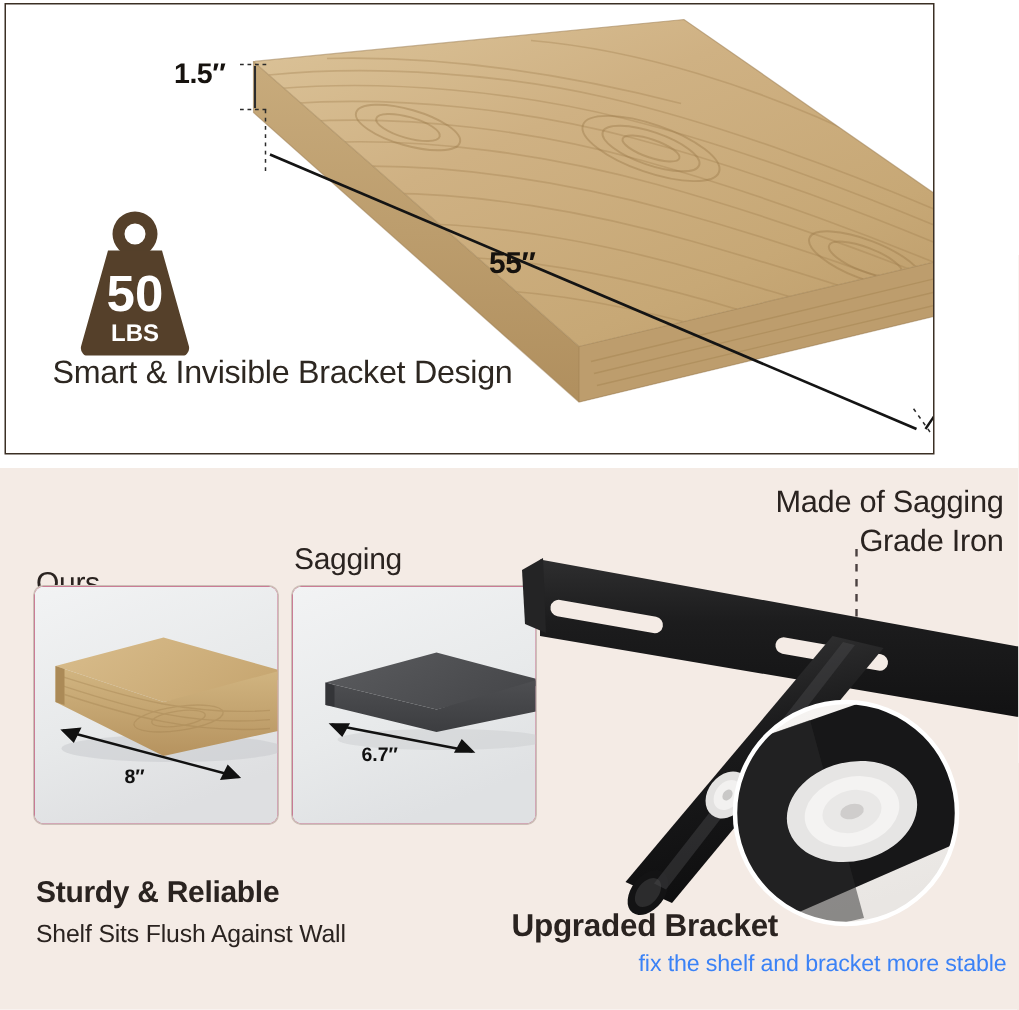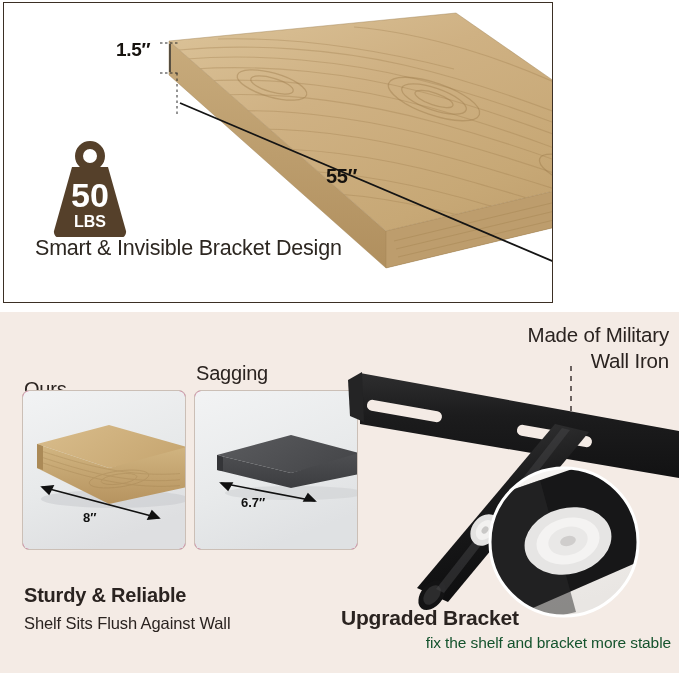--- a/index.html
+++ b/index.html
@@ -6,21 +6,21 @@
   body{
     width:679px;height:673px;
     background:#ffffff;
     font-family:"Liberation Sans", sans-serif;
     overflow:hidden;position:relative;
   }
   .page{position:absolute;inset:0;}
 
   
   .top-panel{
-    position:absolute;left:3px;top:2px;width:550px;height:301px;
+    position:absolute;left:3px;top:2px;width:620px;height:301px;
     background:#ffffff;border:1.5px solid #3b2f24;box-sizing:border-box;
     overflow:hidden;
   }
 
   
   .board-wrap{position:absolute;left:0;top:0;width:669px;height:301px;}
   .board-svg{position:absolute;left:0;top:0;}
 
   
   .dim{
@@ -79,21 +79,21 @@
     font-size:20.5px;line-height:26px;color:#2a2320;font-weight:500;
     letter-spacing:-.2px;
   }
   .bracket-art{position:absolute;left:340px;top:312px;width:339px;height:361px;}
 
   .upg-title{
     position:absolute;right:8px;top:606px;font-size:21px;font-weight:600;
     color:#2a2320;letter-spacing:-.2px;text-align:left;width:330px;
   }
   .upg-sub{
-    position:absolute;right:8px;top:634px;font-size:15.5px;color:#14532d;
+    position:absolute;right:8px;top:634px;font-size:15.5px;color:#3b82f6;
     text-align:right;width:340px;letter-spacing:-.1px;
   }
 </style>
 </head>
 <body>
 
 <div class="page">
 
   <div class="top-panel">
 
@@ -362,20 +362,20 @@
           <ellipse cx="228" cy="229" rx="32" ry="23" fill="#f4f3f2" transform="rotate(-14 228 229)"></ellipse>
           <ellipse cx="228" cy="229" rx="20" ry="14" fill="#e9e8e7" transform="rotate(-14 228 229)"></ellipse>
           <ellipse cx="228" cy="229" rx="8" ry="5" fill="#cfcdcc" transform="rotate(-14 228 229)"></ellipse>
         </g>
         <circle cx="224" cy="230" r="74" fill="none" stroke="#ffffff" stroke-width="3"></circle>
       </g>
     </svg>
   </div>
 
   <div class="mil-text">
-    <div>Made of Military</div>
-    <div>Wall Iron</div>
+    <div>Made of Sagging</div>
+    <div>Grade Iron</div>
   </div>
 
   <div class="upg-title">Upgraded Bracket</div>
   <div class="upg-sub">fix the shelf and bracket more stable</div>
 
 </div>
 
 </body></html>

